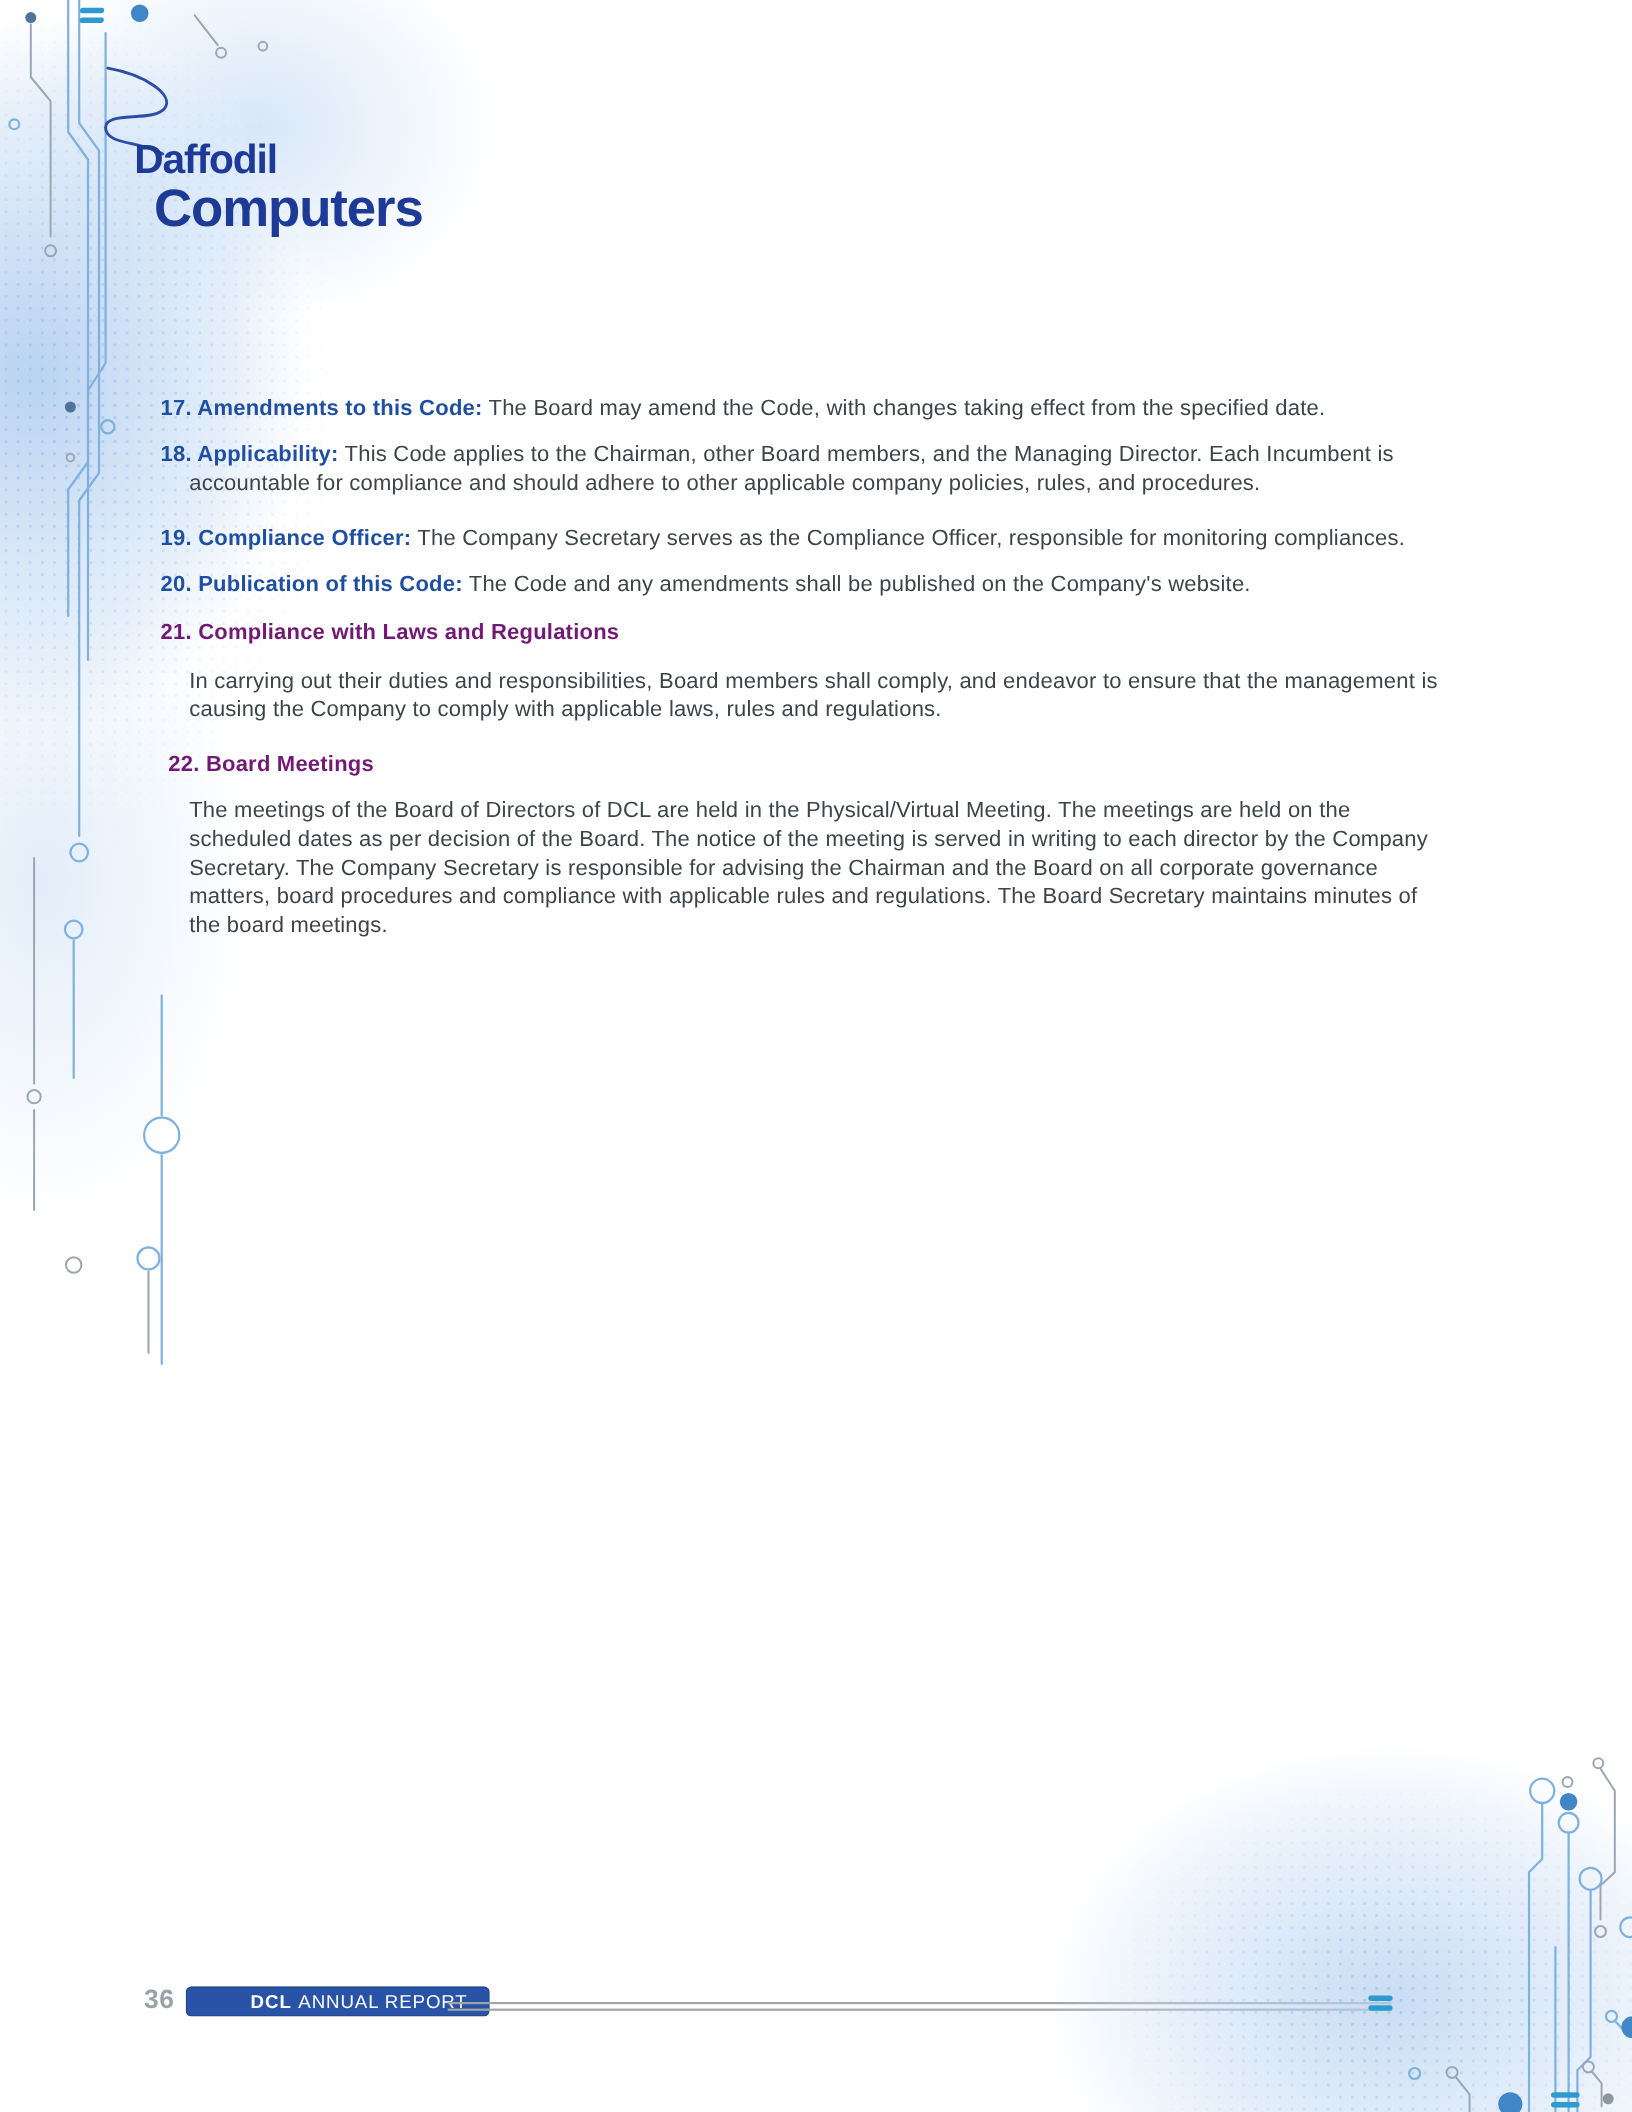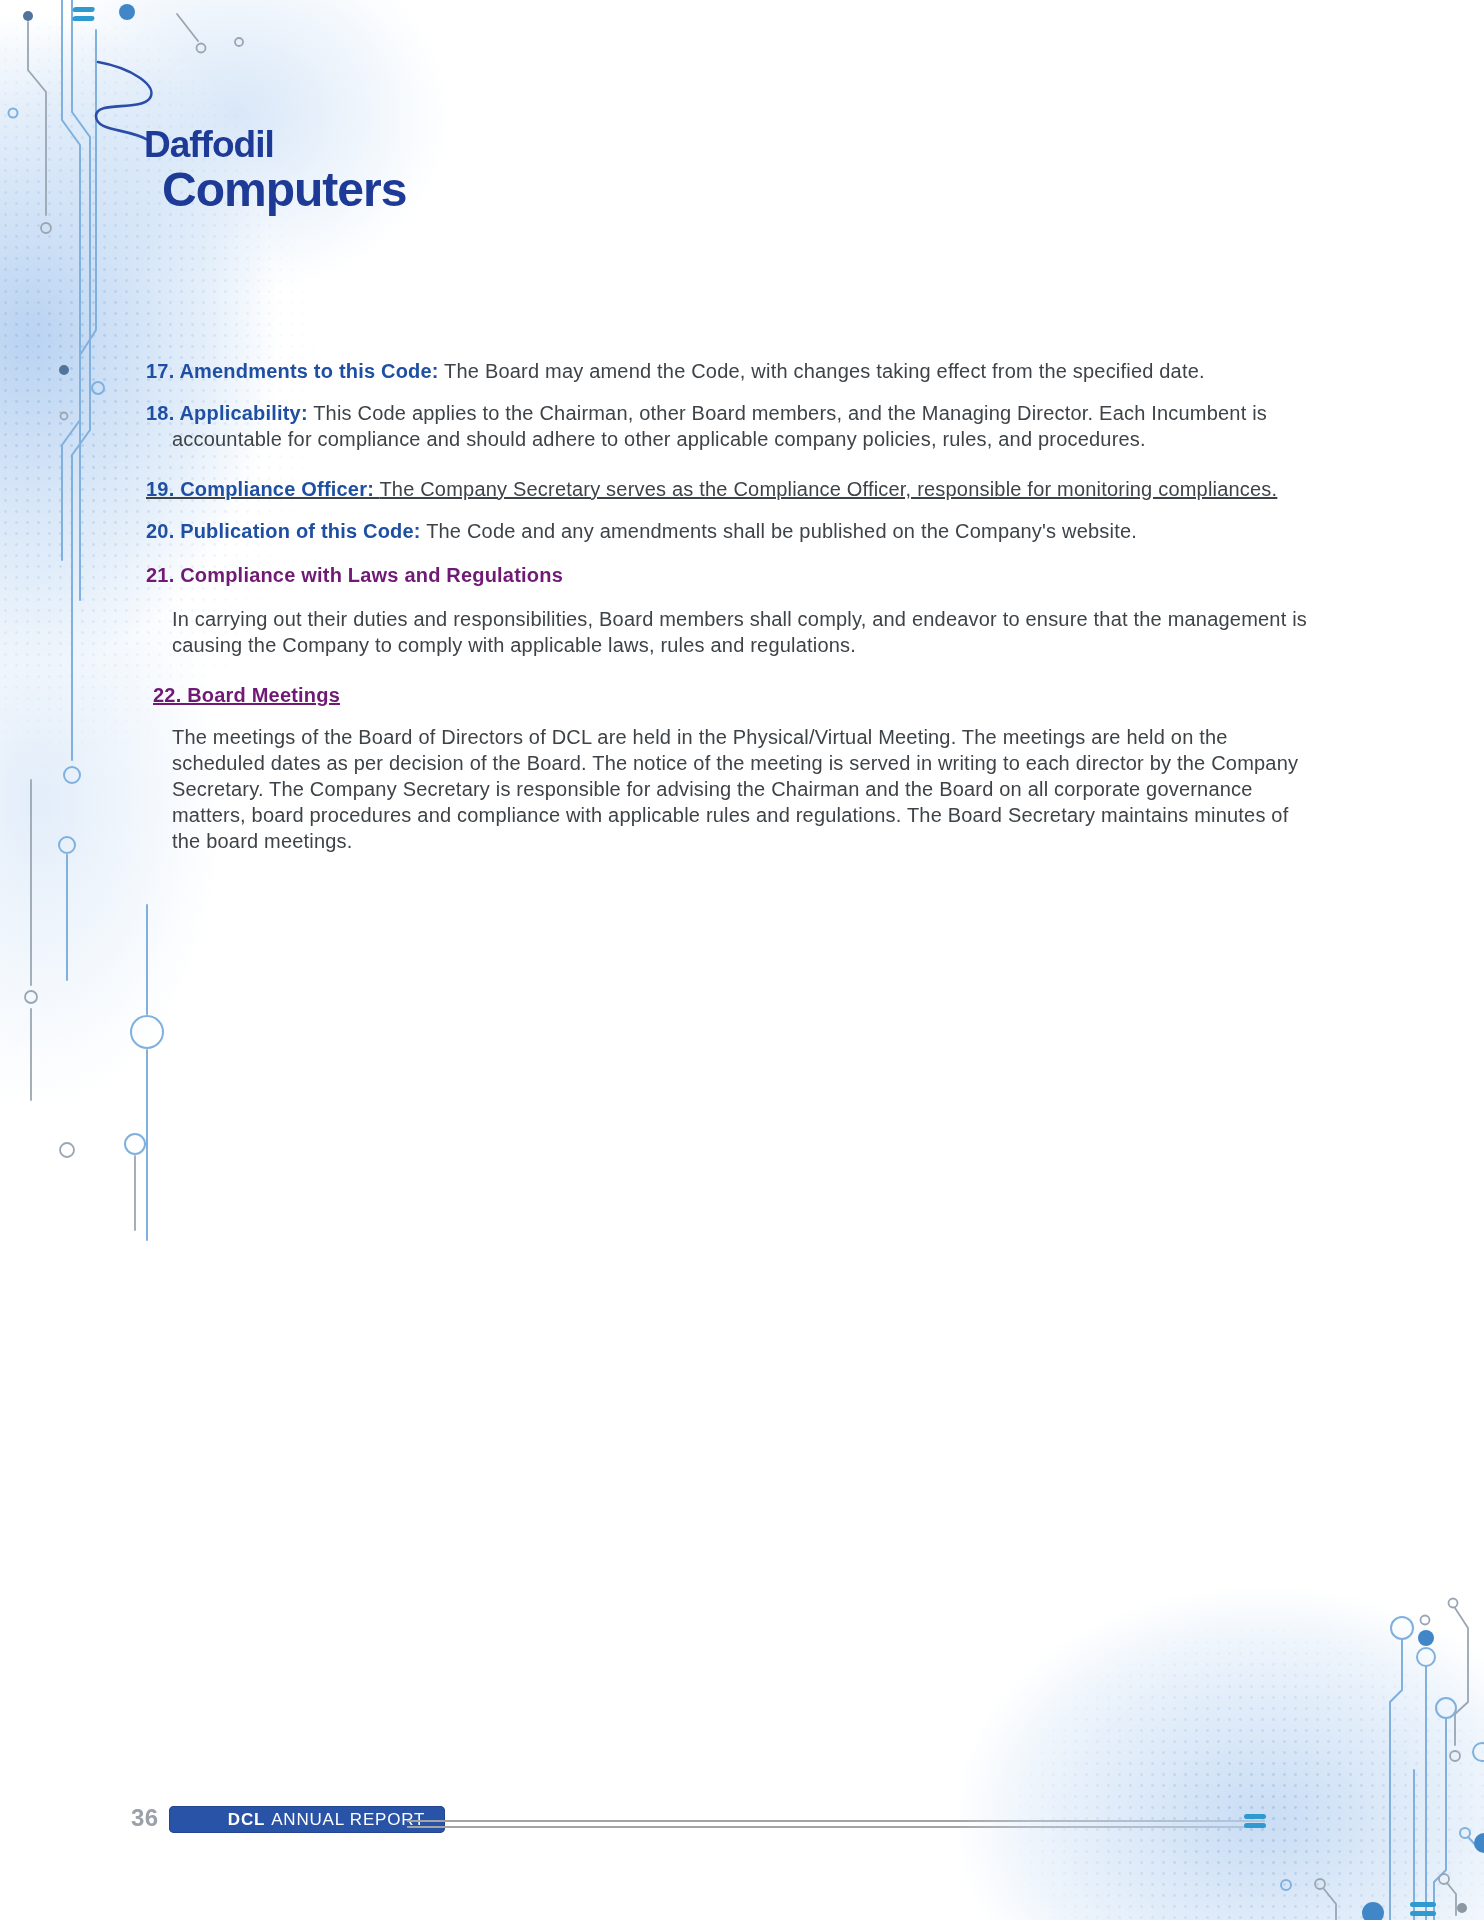--- a/index.html
+++ b/index.html
@@ -30,37 +30,37 @@
     position:absolute;left:960px;top:1560px;width:524px;height:360px;pointer-events:none;
     background-image:radial-gradient(rgba(122,165,218,.4) 1.3px, rgba(0,0,0,0) 1.5px);
     background-size:11px 11px;
     -webkit-mask-image:radial-gradient(ellipse 330px 260px at 58% 72%, #000, rgba(0,0,0,0) 80%);
             mask-image:radial-gradient(ellipse 330px 260px at 58% 72%, #000, rgba(0,0,0,0) 80%);
   }
   .circuit{position:absolute;pointer-events:none;}
   .circuit-tl{left:0;top:0;}
   .circuit-br{right:0;bottom:0;}
   
-  .logo{position:absolute;left:144px;top:126px;color:#1d3a96;line-height:1;}
+  .logo{position:absolute;left:122px;top:126px;color:#1d3a96;line-height:1;}
   .logo .l1{display:block;font-size:37px;font-weight:700;letter-spacing:-1px;}
   .logo .l2{display:block;font-size:48px;font-weight:700;letter-spacing:-1px;margin:3px 0 0 18px;}
   .logo-squiggle{position:absolute;left:70px;top:52px;}
   
   .content{
     position:absolute;left:146px;top:358px;width:1280px;
     font-size:20px;line-height:26px;letter-spacing:.2px;color:#3e4347;
   }
   .content p{margin:0;white-space:pre-line;}
   .item{padding-left:26px;text-indent:-26px;}
   .lbl{color:#1f4fa2;font-weight:700;text-align:center;}
   .heading{color:#701a75;font-weight:700;}
   .para{margin-left:26px !important;}
   .mt16{margin-top:16px !important;}
   .mt18{margin-top:18px !important;}
-  .mt24{margin-top:24px !important;text-decoration:underline;}
+  .mt24{margin-top:24px !important;}
   .h22{margin-left:7px !important;}
   
   .footer-page-number{
     position:absolute;left:131px;top:1804px;font-size:24px;font-weight:700;color:#9aa1a8;letter-spacing:.5px;
   }
   .footer-badge{
     position:absolute;left:169px;top:1806px;width:237px;height:27px;background:#2953a6;border-radius:5px;
     display:flex;align-items:center;justify-content:center;color:#ffffff;font-size:17px;letter-spacing:.8px;
     box-shadow:0 0 0 1px #23468e inset;
     padding-left:39px;

